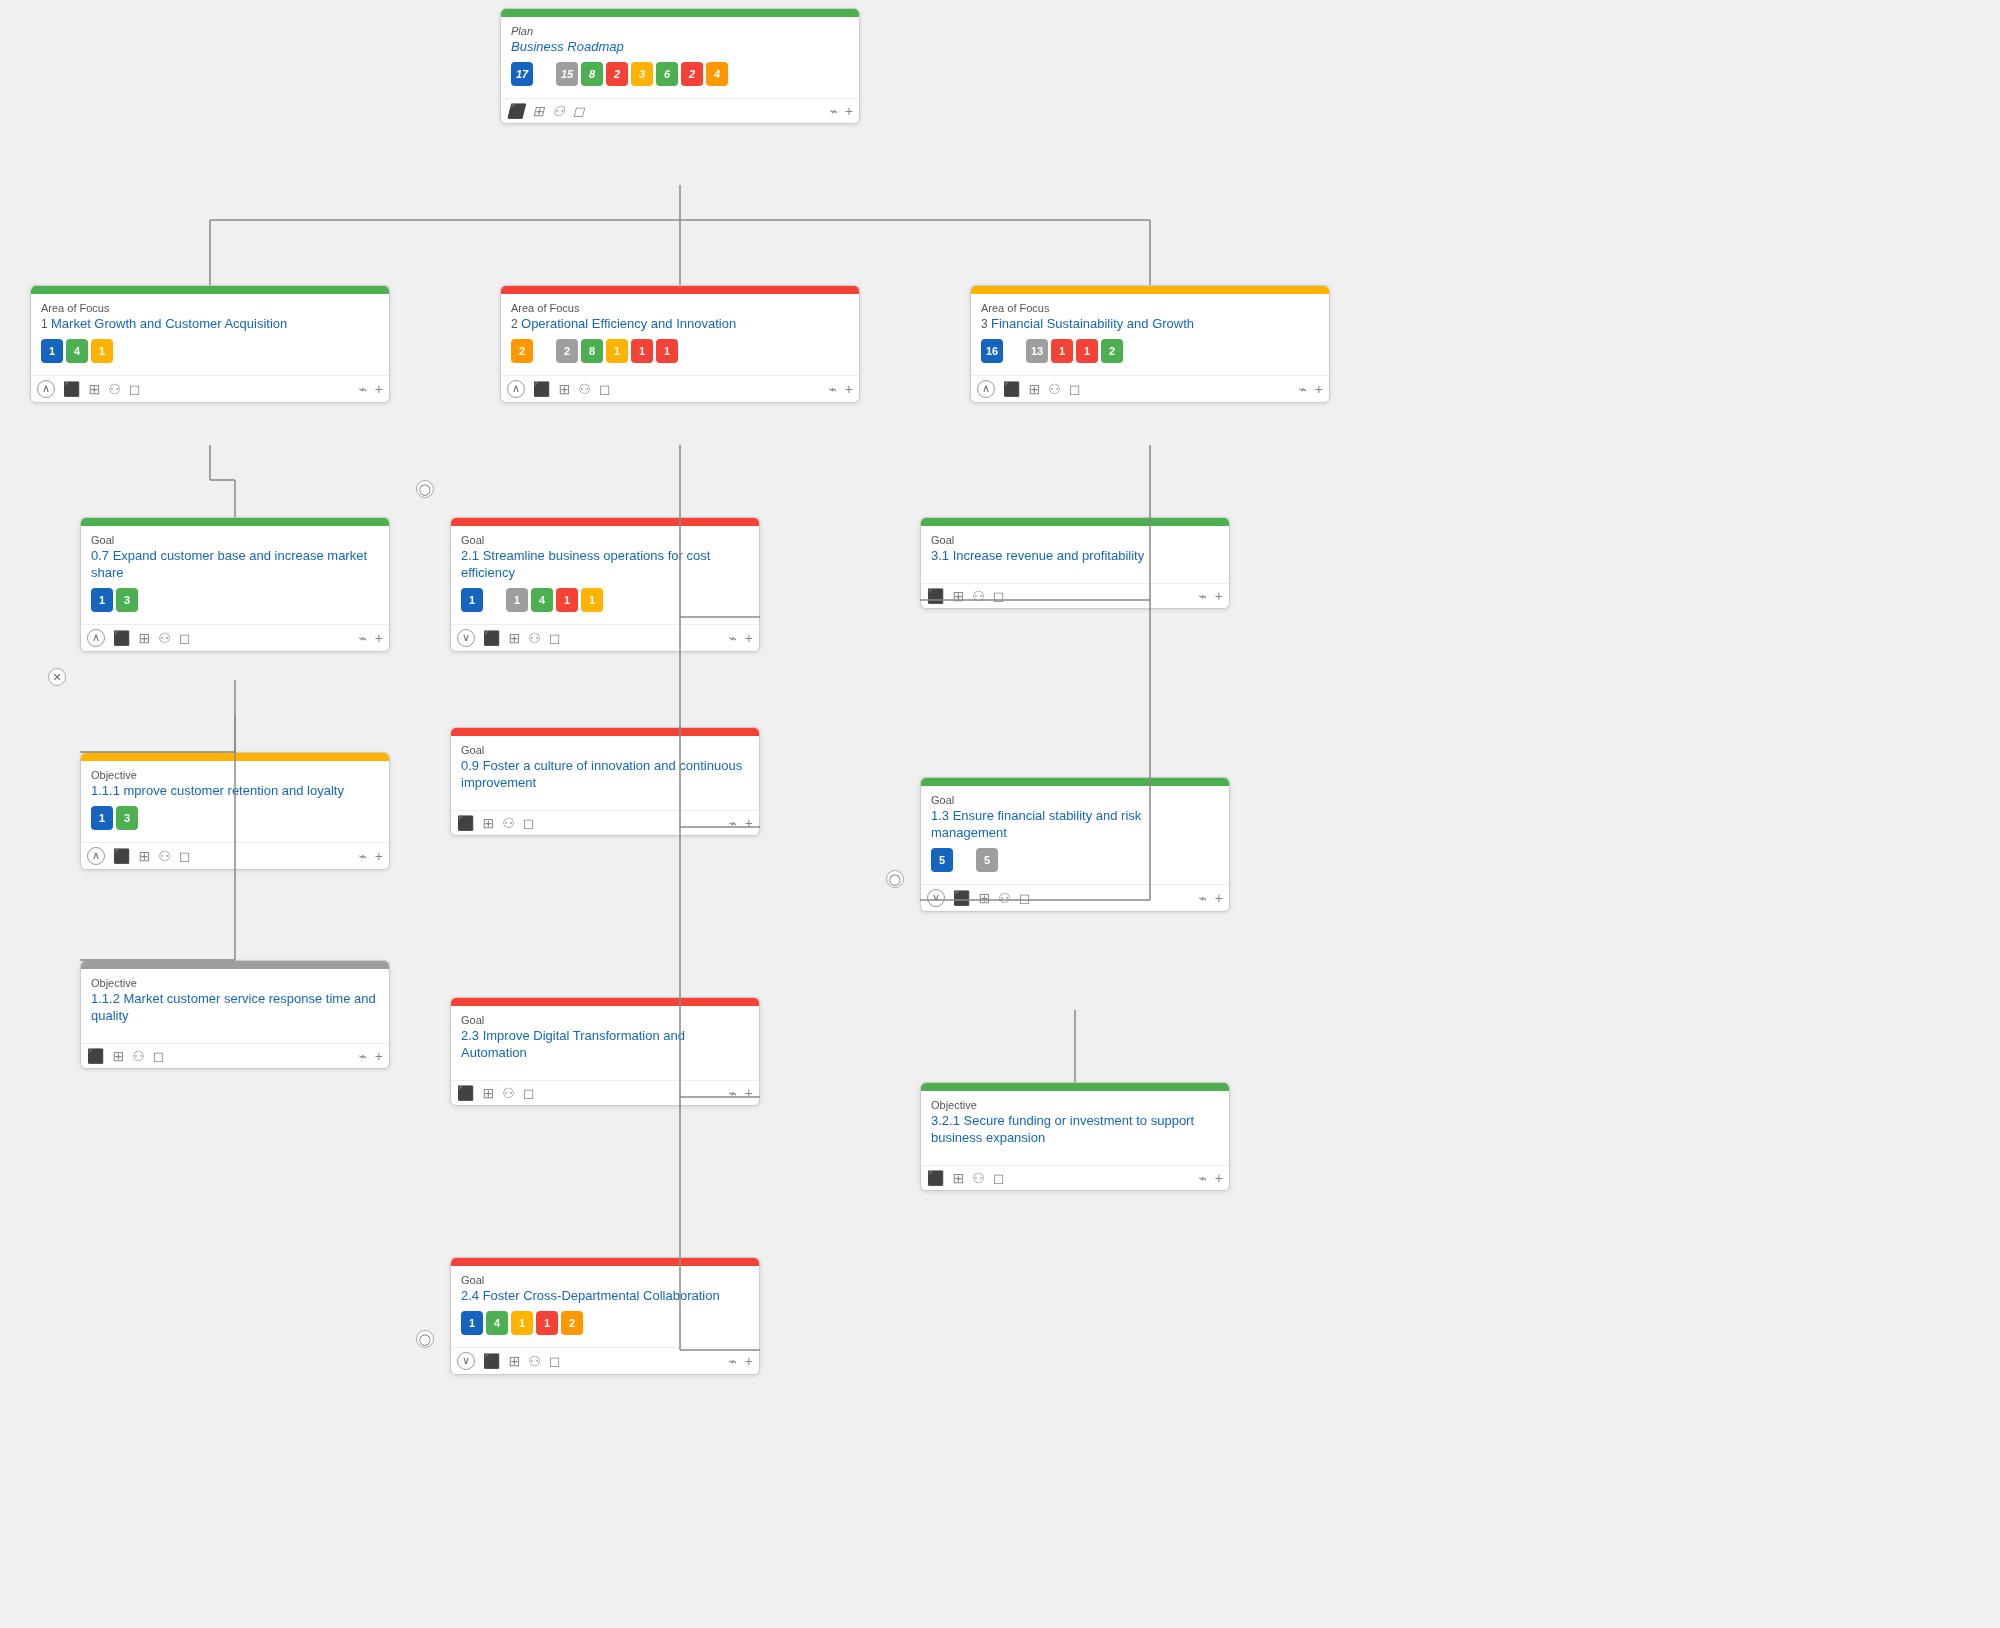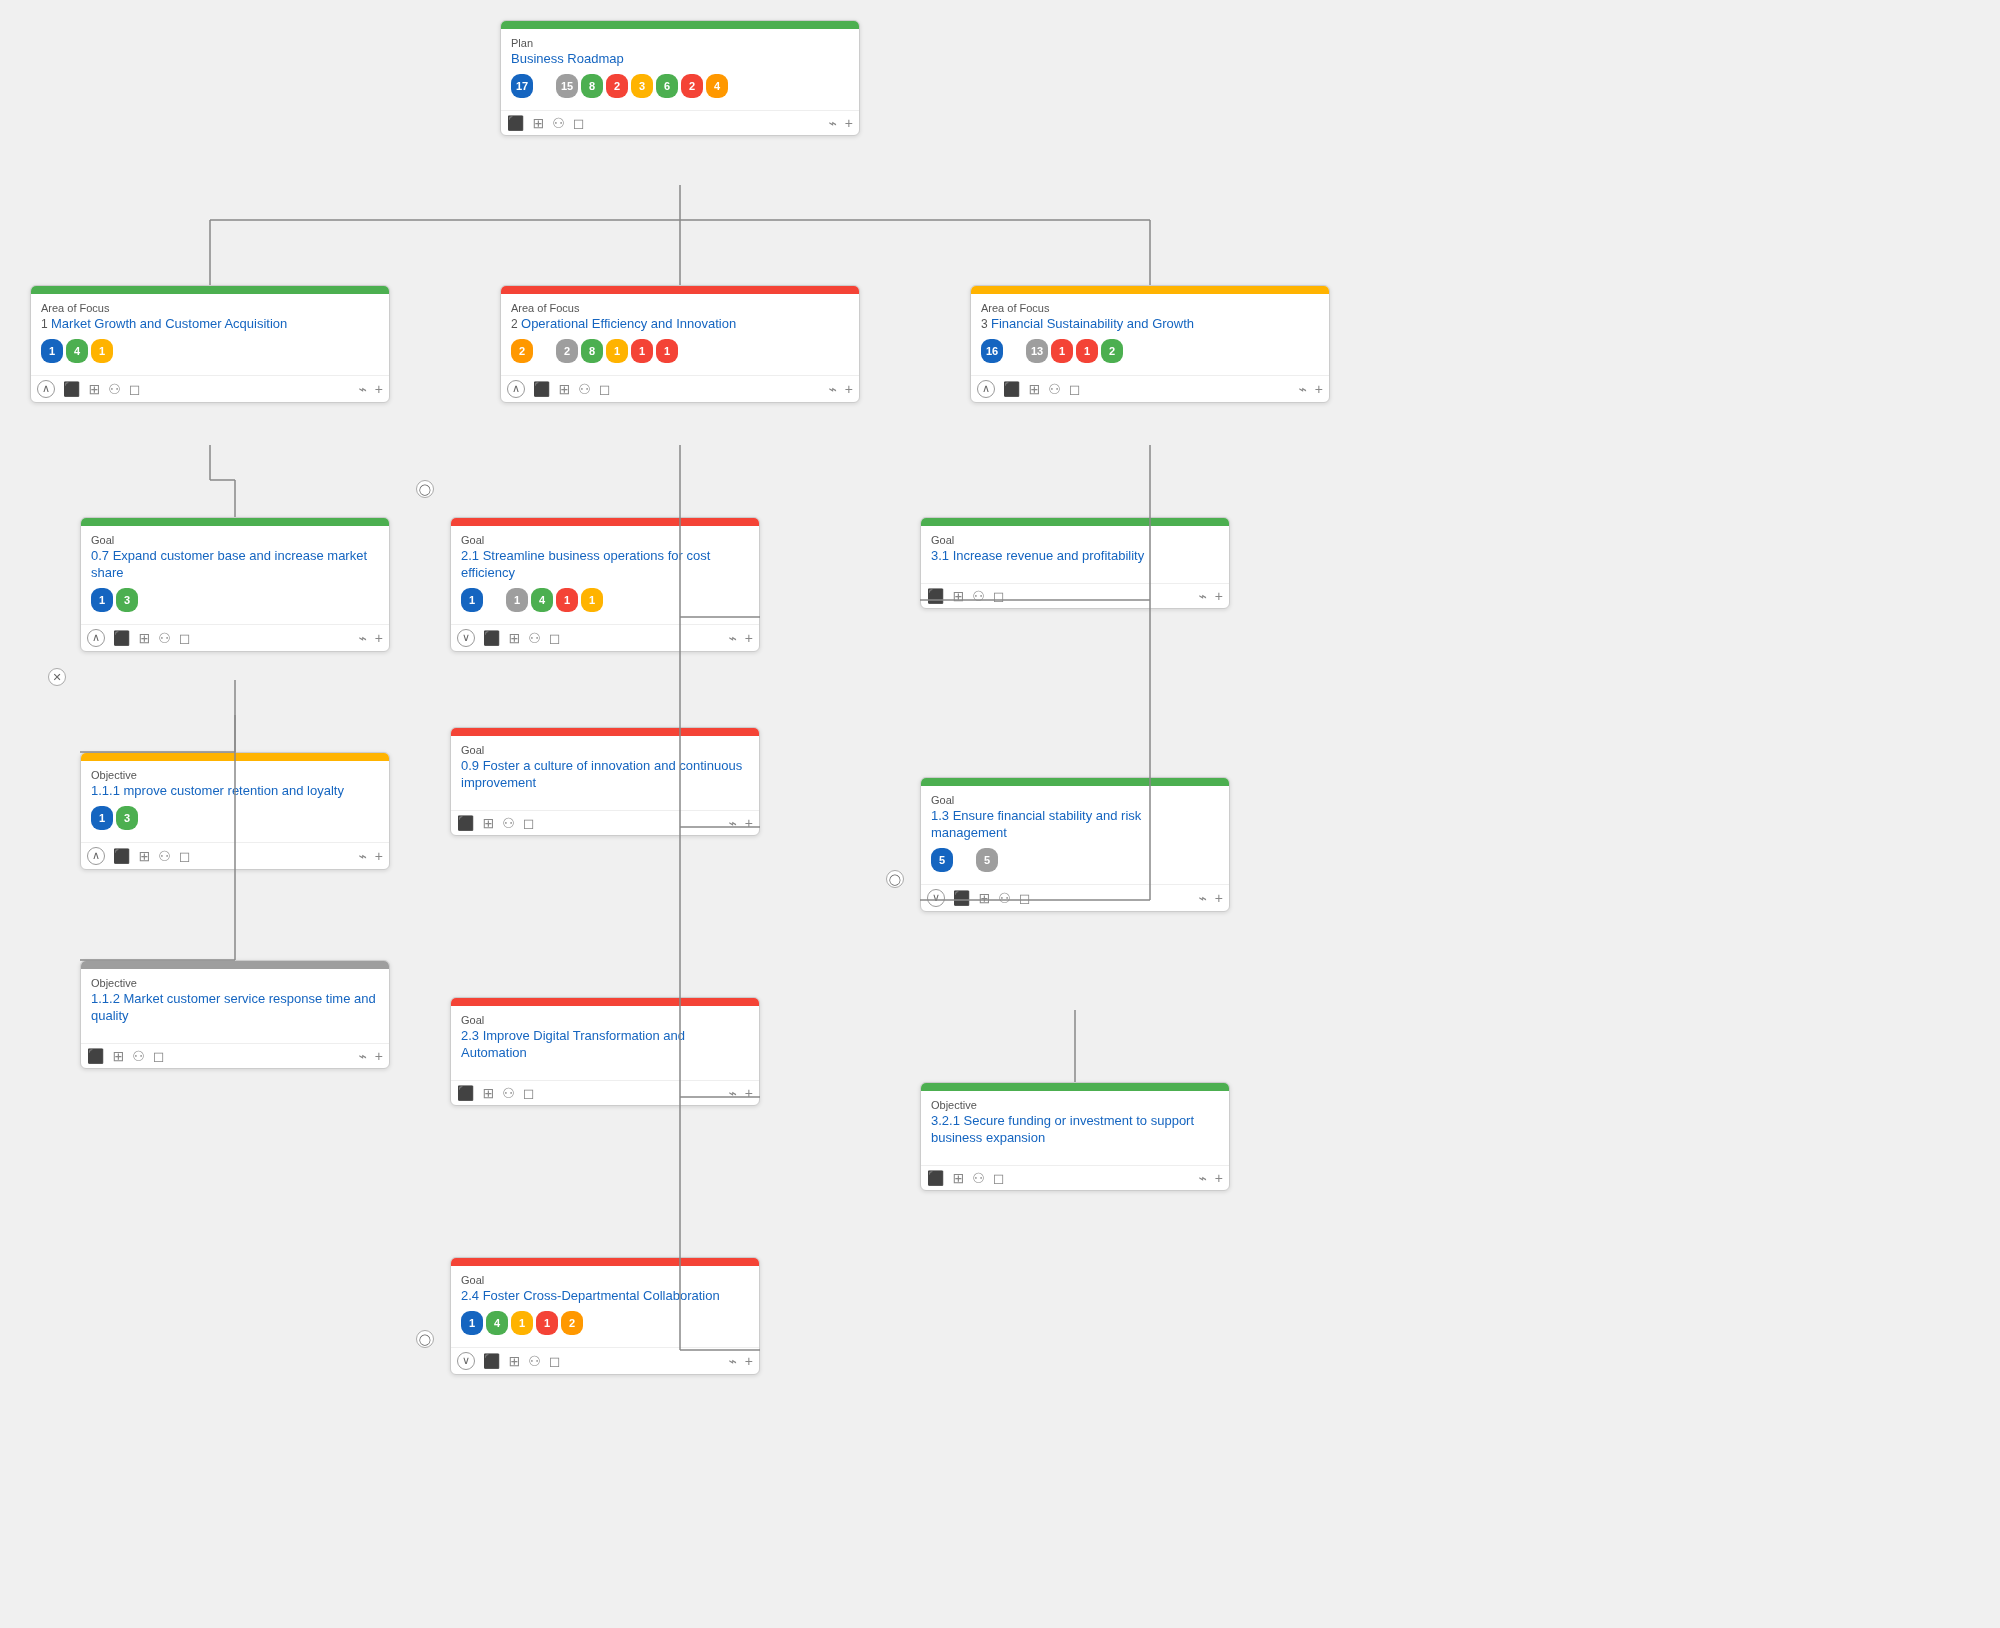--- a/index.html
+++ b/index.html
@@ -63,21 +63,21 @@
       margin-bottom: 6px;
       flex-wrap: wrap;
     }
 
     .badge {
       display: inline-flex;
       align-items: center;
       justify-content: center;
       min-width: 22px;
       height: 19px;
-      border-radius: 9px;
+      border-radius: 4px;
       font-size: 11px;
       font-weight: bold;
       color: #fff;
       padding: 12px 4px;
     }
 
     .badge-blue { background: #1565c0; }
     .badge-gray { background: #9e9e9e; margin-left: 20px; }
     .badge-red { background: #f44336; }
     .badge-green { background: #4caf50; }
@@ -165,21 +165,21 @@
     <path class="connector-line" d="M 660 480 L 660 960 L 660 997"></path>
     <path class="connector-line" d="M 660 480 L 660 1220 L 660 1257"></path>
 
     <path class="connector-line" d="M 1130 445 L 1130 480"></path>
     <path class="connector-line" d="M 1130 480 L 1130 517"></path>
     <path class="connector-line" d="M 1130 480 L 1130 740 L 1130 777"></path>
 
     <path class="connector-line" d="M 1130 1010 L 1130 1045 L 1130 1082"></path>
   </svg>
 
-  <div class="card" style="left: 480px; top: 20px; width: 360px;">
+  <div class="card" style="left: 480px; top: 8px; width: 360px; font-style: italic;">
     <div class="card-header header-green"></div>
     <div class="card-body">
       <div class="card-type">Plan</div>
       <div class="card-title">Business Roadmap</div>
       <div class="card-badges">
 
       <span class="badge badge-blue">17</span>
           <span class="badge badge-gray">15</span>
           <span class="badge badge-green">8</span>
           <span class="badge badge-red">2</span>

